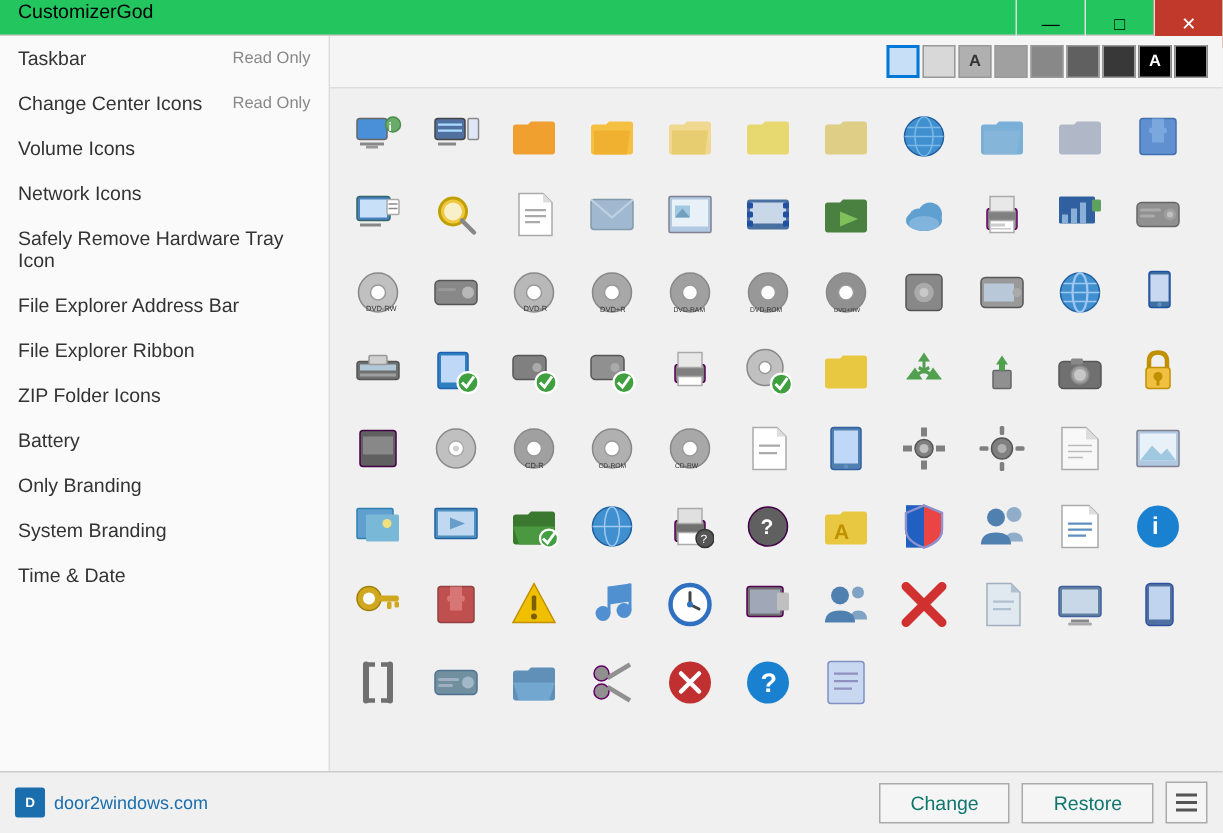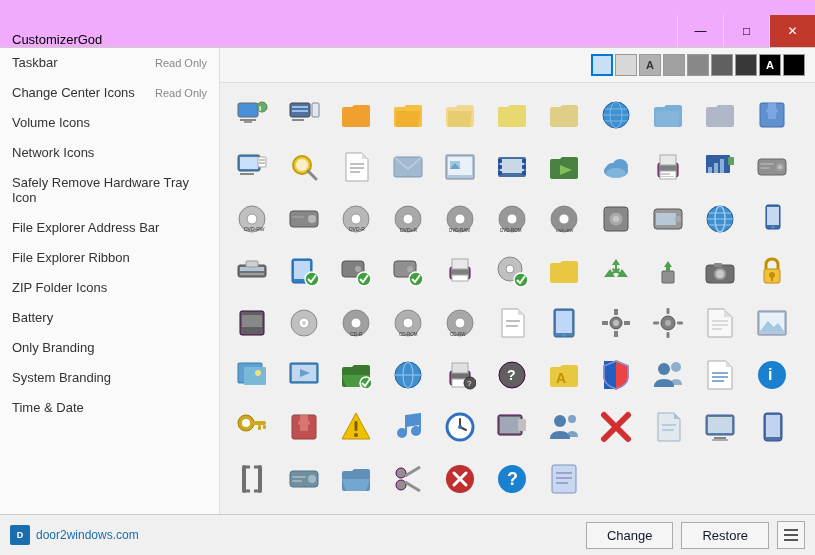--- a/index.html
+++ b/index.html
@@ -9,26 +9,26 @@
       background: #f0f0f0;
       width: 815px;
       height: 555px;
       overflow: hidden;
       display: flex;
       flex-direction: column;
     }
 
     
     .titlebar {
-      background: #f0abfc;
-      display: flex;
-      align-items: flex-end;
+      background: #22c55e;
+      display: flex;
+      align-items: flex-start;
       justify-content: space-between;
       padding: 0 0 0 12px;
-      height: 48px;
+      height: 24px;
       border-bottom: 1px solid #ccc;
       flex-shrink: 0;
     }
     .titlebar-title {
       font-size: 13px;
       color: #000;
     }
     .titlebar-buttons {
       display: flex;
       height: 32px;
@@ -181,21 +181,21 @@
       display: flex;
       gap: 8px;
       align-items: center;
     }
     .btn {
       padding: 5px 20px;
       background: #f5f5f5;
       border: 1px solid #aaa;
       cursor: pointer;
       font-size: 13px;
-      color: #0f172a;
+      color: #0f766e;
     }
     .btn-menu {
       width: 28px;
       height: 28px;
       background: #f5f5f5;
       border: 1px solid #aaa;
       display: flex;
       flex-direction: column;
       align-items: center;
       justify-content: center;

